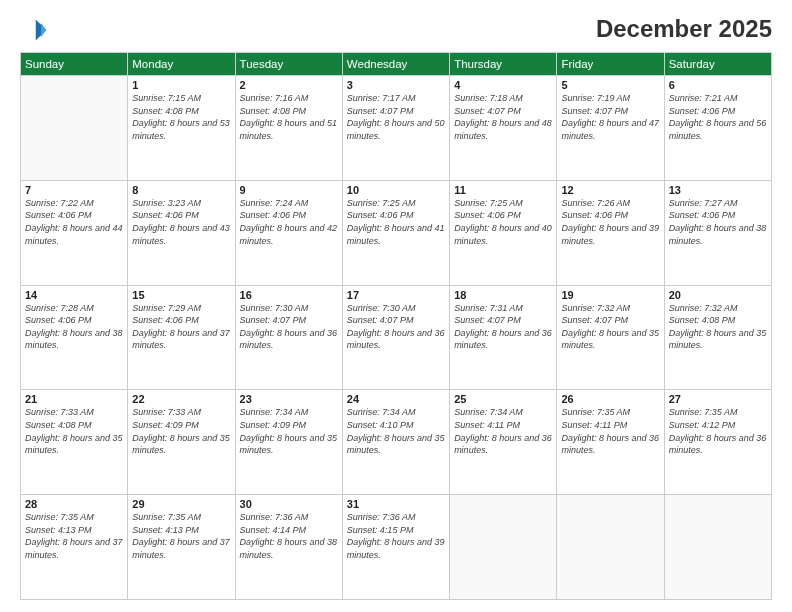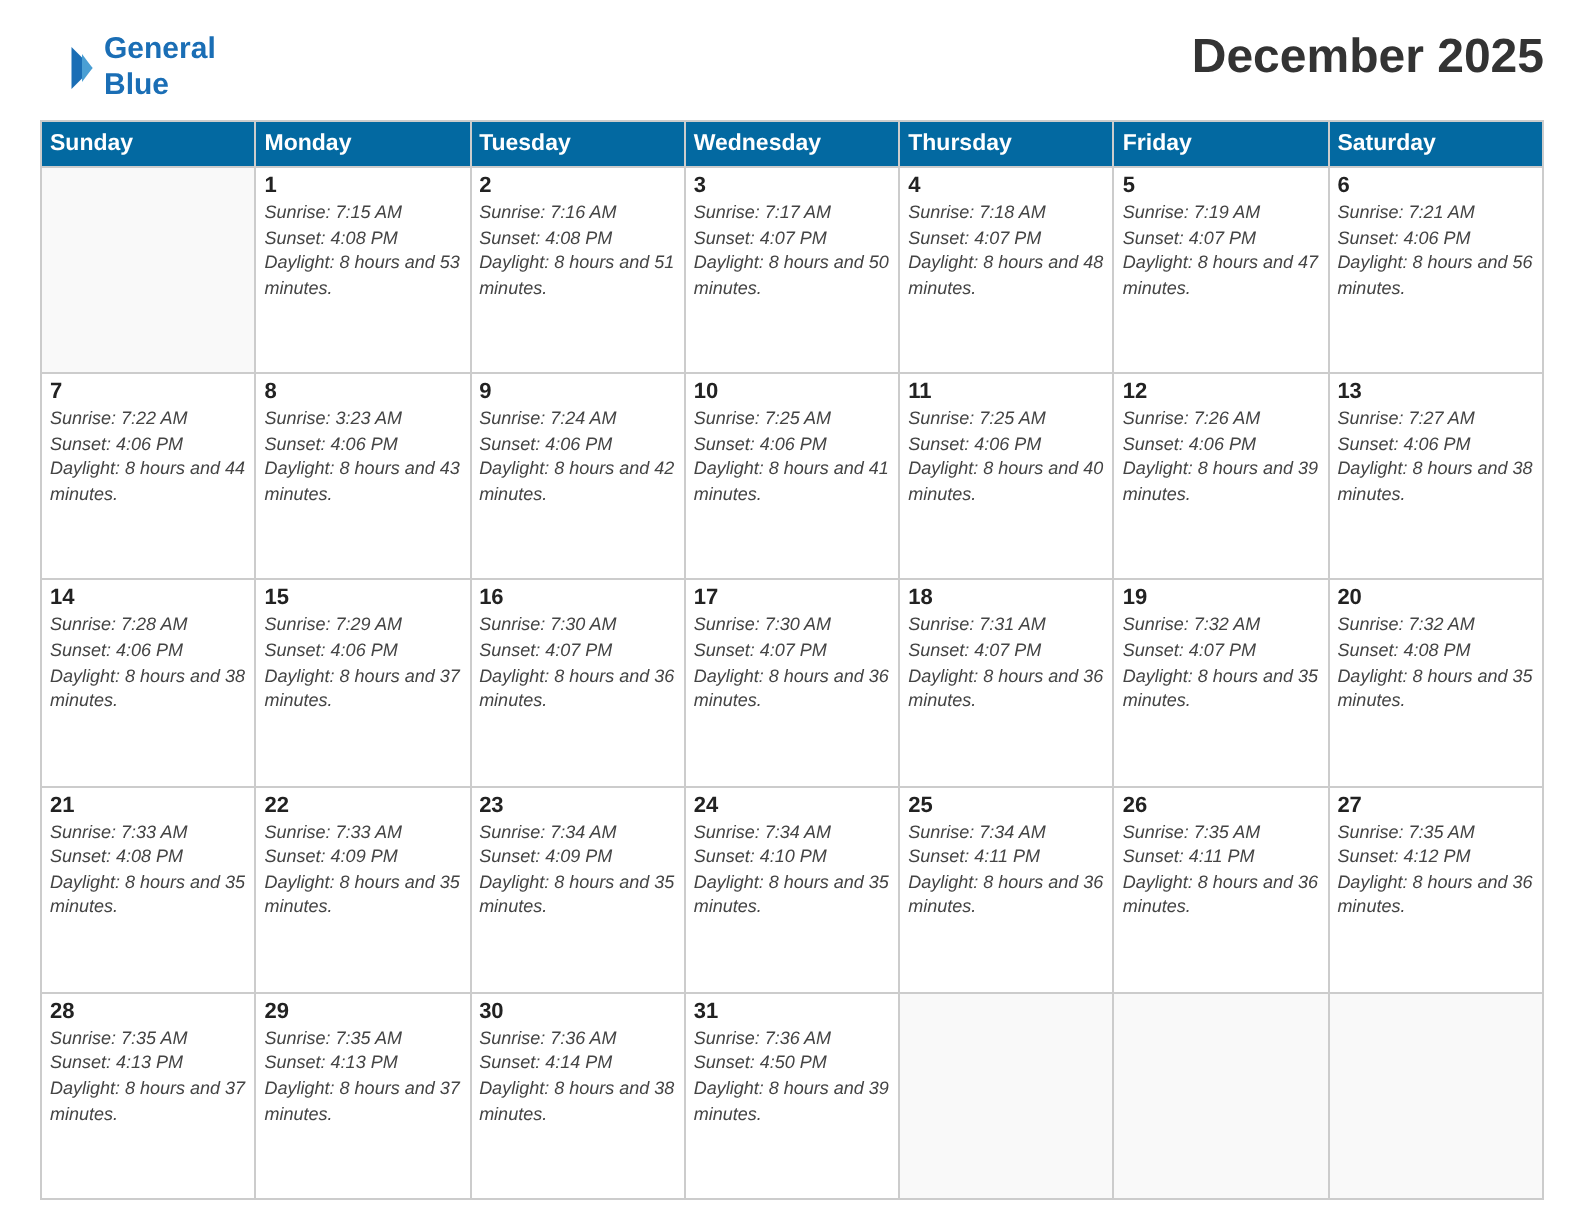--- a/index.html
+++ b/index.html
@@ -53,24 +53,24 @@
       color: #555;
     }
     .calendar {
       flex: 1;
       border: 1px solid #ccc;
       border-collapse: collapse;
       width: 100%;
       table-layout: fixed;
     }
     .calendar th {
-      background: #0369a1;
+      background: #15803d;
       color: #fff;
       font-size: 11.5px;
-      font-weight: bold;
+      font-weight: normal;
       padding: 5px 4px;
       text-align: left;
       border: 1px solid #ccc;
     }
     .calendar td {
       border: 1px solid #ccc;
       vertical-align: top;
       padding: 3px 4px;
       font-size: 9.5px;
       color: #333;
@@ -94,24 +94,20 @@
 </head>
 <body>
 
 <div class="page">
   <div class="header">
     <div class="logo">
       <svg class="logo-icon" viewBox="0 0 32 32">
         <polygon points="18,4 30,16 18,28" fill="#1a6eb5"></polygon>
         <polygon points="24,8 30,16 24,24" fill="#4a9fd4"></polygon>
       </svg>
-      <div class="logo-text">
-        <div><span class="blue">General</span></div>
-        <div><span class="blue">Blue</span></div>
-      </div>
     </div>
     <div class="title-block">
       <div class="month-title">December 2025</div>
     </div>
   </div>
 
   <table class="calendar">
     <thead>
       <tr>
         <th>Sunday</th>
@@ -371,21 +367,21 @@
         <div class="day-info">
           <div>Sunrise: 7:36 AM</div>
           <div>Sunset: 4:14 PM</div>
           <div>Daylight: 8 hours and 38 minutes.</div>
         </div>
       </td>
           <td>
         <span class="day-num">31</span>
         <div class="day-info">
           <div>Sunrise: 7:36 AM</div>
-          <div>Sunset: 4:50 PM</div>
+          <div>Sunset: 4:15 PM</div>
           <div>Daylight: 8 hours and 39 minutes.</div>
         </div>
       </td>
           <td class="empty"></td>
           <td class="empty"></td>
           <td class="empty"></td>
         </tr>
       </tbody>
   </table>
 </div>

